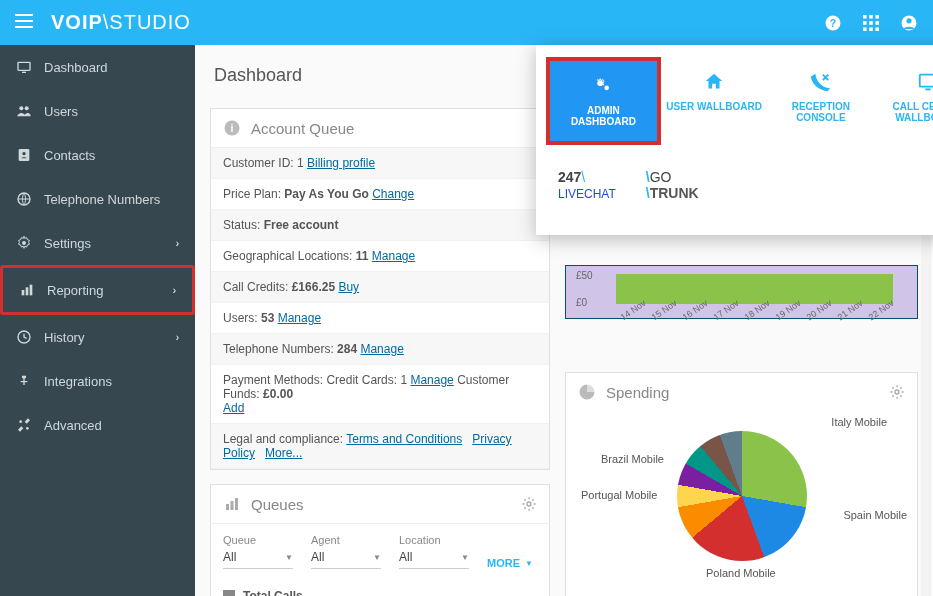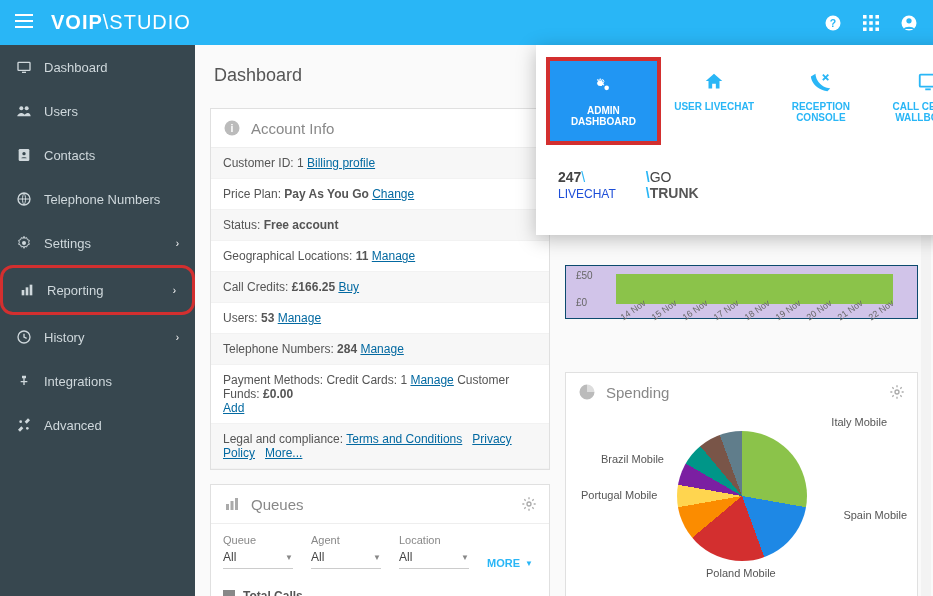--- a/index.html
+++ b/index.html
@@ -12,21 +12,21 @@
 .logo b { font-weight: 700; }
 .topbar-right { margin-left: auto; display: flex; gap: 20px; align-items: center; }
 .top-icon { width: 18px; height: 18px; display: inline-flex; align-items: center; justify-content: center; }
 
 .body { display: flex; flex: 1; overflow: hidden; }
 
 .sidebar { width: 195px; background: #37474f; color: #cfd8dc; display: flex; flex-direction: column; }
 .sidebar-item { display: flex; align-items: center; padding: 14px 16px; font-size: 13px; cursor: pointer; position: relative; }
 .sidebar-item .chev { margin-left: auto; font-size: 10px; color: #fff; }
 .sidebar-item svg { width: 16px; height: 16px; margin-right: 12px; fill: #cfd8dc; }
-.sidebar-item.highlight { border: 3px solid #d32f2f; border-radius: 13px; }
+.sidebar-item.highlight { border: 3px solid #d32f2f; border-radius: 3px; }
 
 .main { flex: 1; background: #fafafa; padding: 12px 15px; overflow: hidden; position: relative; display: flex; gap: 15px; }
 
 .col-left { width: 340px; display: flex; flex-direction: column; gap: 14px; }
 .page-title { font-size: 18px; color: #555; font-weight: 400; padding: 8px 4px; }
 
 .panel { background: #fff; border: 1px solid #e0e0e0; }
 .panel-header { display: flex; align-items: center; padding: 10px 12px; border-bottom: 1px solid #eee; color: #888; font-size: 15px; }
 .panel-header .hicon { margin-right: 10px; width: 18px; height: 18px; fill: #aaa; }
 .panel-header .gear { margin-left: auto; width: 16px; height: 16px; fill: #aaa; }
@@ -202,21 +202,21 @@
     <div class="main">
       <div class="col-left">
         <div class="page-title">Dashboard</div>
 
         <div class="panel">
           <div class="panel-header">
             <svg class="hicon" viewBox="0 0 24 24">
                 <circle cx="12" cy="12" r="10" fill="#bbb"></circle>
                 <text x="12" y="17" font-size="14" font-weight="bold" text-anchor="middle" fill="#fff">i</text>
               </svg>
-            <span>Account Info</span>
+            <span>Account Queue</span>
           </div>
           <div class="info-row alt">
             <span>Customer ID: 1 </span>
             <a>Billing profile</a>
           </div>
           <div class="info-row">
             <span>Price Plan: </span>
             <b>Pay As You Go </b>
             <a>Change</a>
           </div>
@@ -364,21 +364,21 @@
             <circle cx="9" cy="9" r="3"></circle>
             <circle cx="16" cy="14" r="2.5"></circle>
             <path d="M9 4l1 2 2-1 1 2-1 2 1 2-2-1-1 2-1-2-2 1-1-2 1-2-1-2 2 1z" fill="none" stroke="currentColor"></path>
           </svg>
         <span>ADMIN DASHBOARD</span>
       </div>
       <div class="dm-tile">
         <svg viewBox="0 0 24 24">
             <path d="M12 3l9 8h-3v8h-4v-5h-4v5H6v-8H3z"></path>
           </svg>
-        <span>USER LIVECHAT</span>
+        <span>USER WALLBOARD</span>
       </div>
       <div class="dm-tile">
         <svg viewBox="0 0 24 24">
             <path d="M6 3c0 0 0 6 5 11s11 5 11 5l-3 3c0 0-8-1-13-6S1 6 1 6z"></path>
             <path d="M14 4l3 3-3 3M20 4l-3 3 3 3" fill="none" stroke="currentColor" stroke-width="2"></path>
           </svg>
         <span>RECEPTION CONSOLE</span>
       </div>
       <div class="dm-tile">
         <svg viewBox="0 0 24 24">

